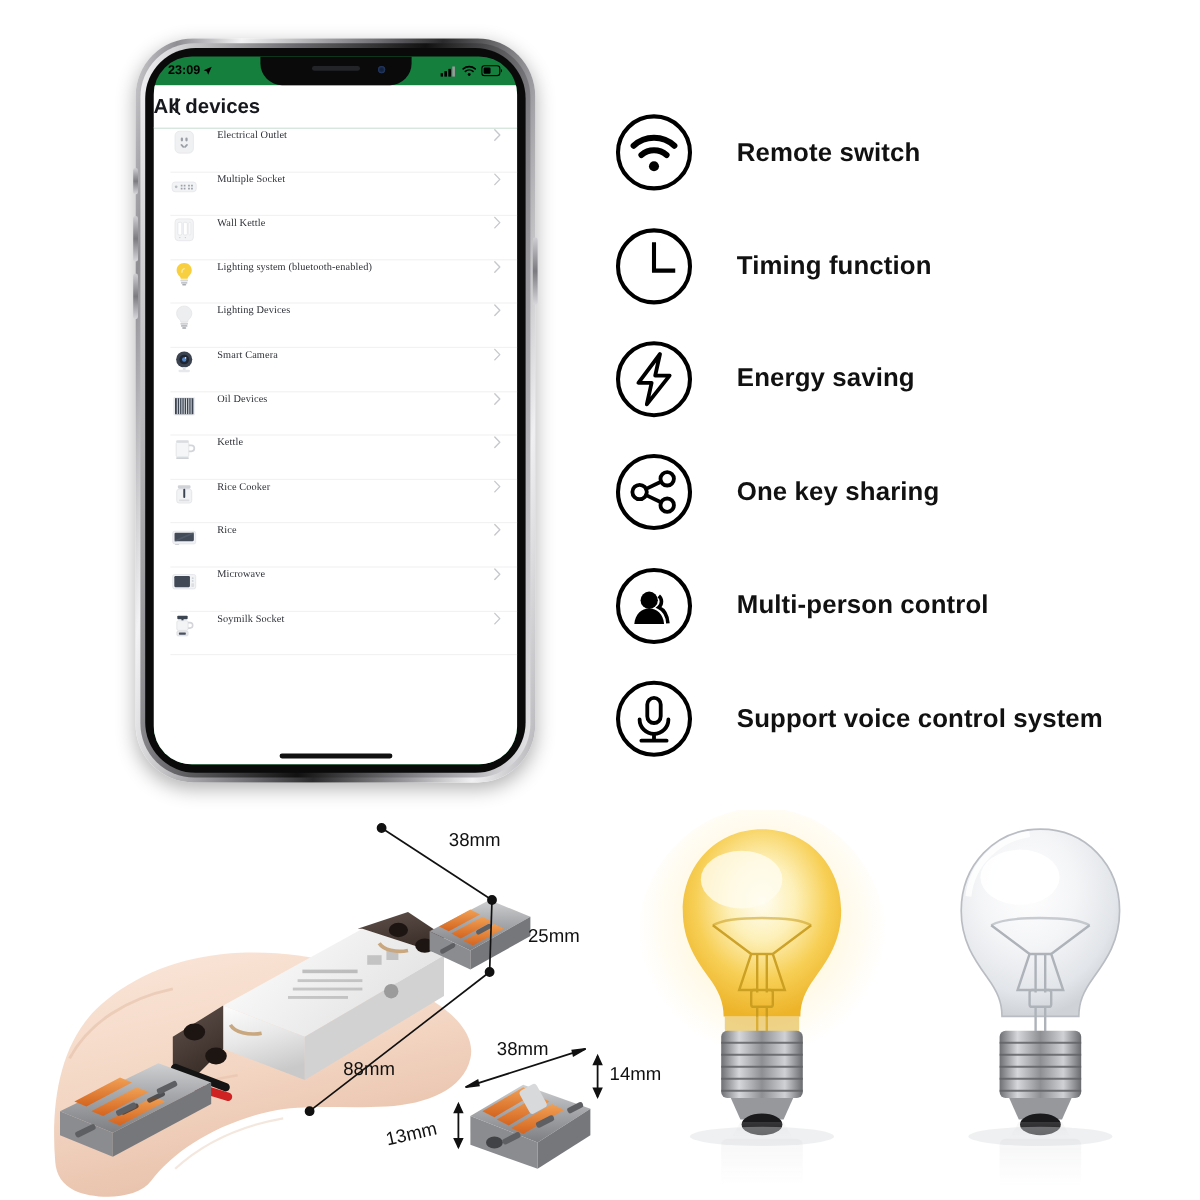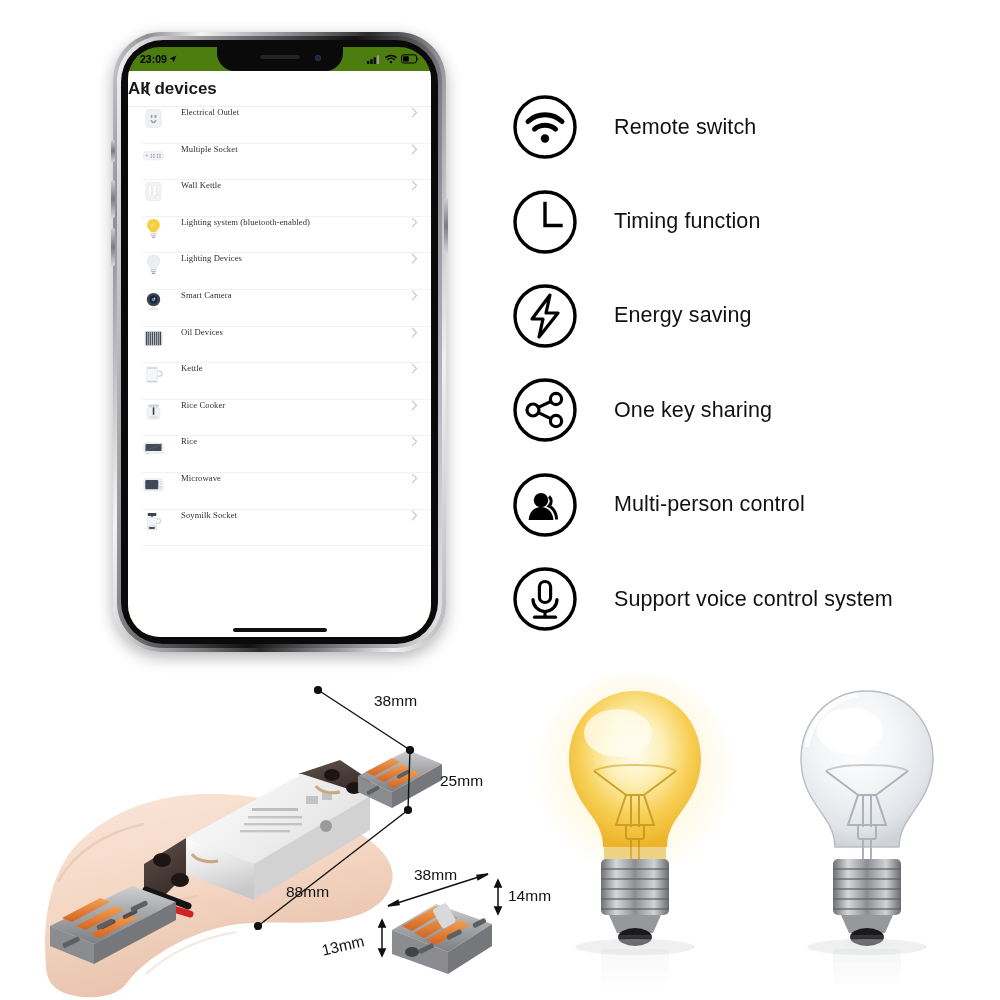--- a/index.html
+++ b/index.html
@@ -10,21 +10,21 @@
   #phone-mockup{ position:absolute; left:113px; top:32px; width:333px; height:620px; }
   .phone-outer{
     position:absolute; inset:0; border-radius:48px;
     background:linear-gradient(100deg,#cfcfd2 0%,#8e8e93 8%,#f3f3f5 20%,#6e6e73 46%,#2a2a2c 58%,#9b9b9f 76%,#f0f0f2 88%,#b4b4b8 100%);
     box-shadow:0 5px 16px rgba(0,0,0,.30);
   }
   .phone-mid{ position:absolute; inset:4px; border-radius:45px;
     background:linear-gradient(100deg,#f6f6f8,#6a6a6e 30%,#111 55%,#8d8d92 80%,#e9e9ec); }
   .phone-bezel{ position:absolute; inset:8px; border-radius:42px; background:#0a0a0b; }
   .phone-screen{ position:absolute; left:15px; top:15px; right:15px; bottom:15px;
-    border-radius:32px; background:#4d7c0f; overflow:hidden; }
+    border-radius:32px; background:#15803d; overflow:hidden; }
   .side-btn{ position:absolute; background:linear-gradient(180deg,#cfcfd3,#7a7a7f,#d8d8dc); border-radius:2px; }
   .btn-mute{ left:-2px; top:108px; width:4px; height:22px; }
   .btn-vup{ left:-2px; top:148px; width:4px; height:38px; }
   .btn-vdn{ left:-2px; top:196px; width:4px; height:38px; }
   .btn-pwr{ right:-2px; top:166px; width:4px; height:56px; }
 
   .notch{ position:absolute; left:50%; transform:translateX(-50%); top:0;
     width:126px; height:24px; background:#0a0a0b; border-radius:0 0 18px 18px; z-index:6; }
   .notch .speaker{ position:absolute; left:50%; transform:translateX(-50%); top:8px;
     width:40px; height:4px; border-radius:2px; background:#222428; }
@@ -52,21 +52,21 @@
   .dev-icon{ width:23px; height:23px; flex:0 0 23px; position:relative; }
   .dev-label{ margin-left:16px; font-size:8.6px; color:#2c2f36; letter-spacing:.1px; }
   .dev-chev{ position:absolute; right:13px; width:7px; height:11px; }
   .home-ind{ position:absolute; bottom:5px; left:50%; transform:translateX(-50%);
     width:94px; height:3.6px; border-radius:2px; background:#111; }
 
   
   #feature-list{ position:absolute; left:512px; top:80px; width:480px; }
   .feature-row{ display:flex; align-items:center; height:94.4px; }
   .feature-icon{ width:66px; height:66px; flex:0 0 66px; }
-  .feature-label{ margin-left:36px; font-size:21.5px; font-weight:normal; color:#111; letter-spacing:.1px; }
+  .feature-label{ margin-left:36px; font-size:21.5px; font-weight:bold; color:#111; letter-spacing:.1px; }
 
   
   #product-photo{ position:absolute; left:40px; top:668px; width:470px; height:332px; }
   .dim-label{ position:absolute; font-size:15.5px; color:#111; font-family:"Liberation Sans",sans-serif; white-space:nowrap; }
 
   
   .bulb-wrap{ position:absolute; width:210px; height:320px; }
   #bulb-on{ left:530px; top:675px; }
   #bulb-off{ left:762px; top:675px; }
 </style>

